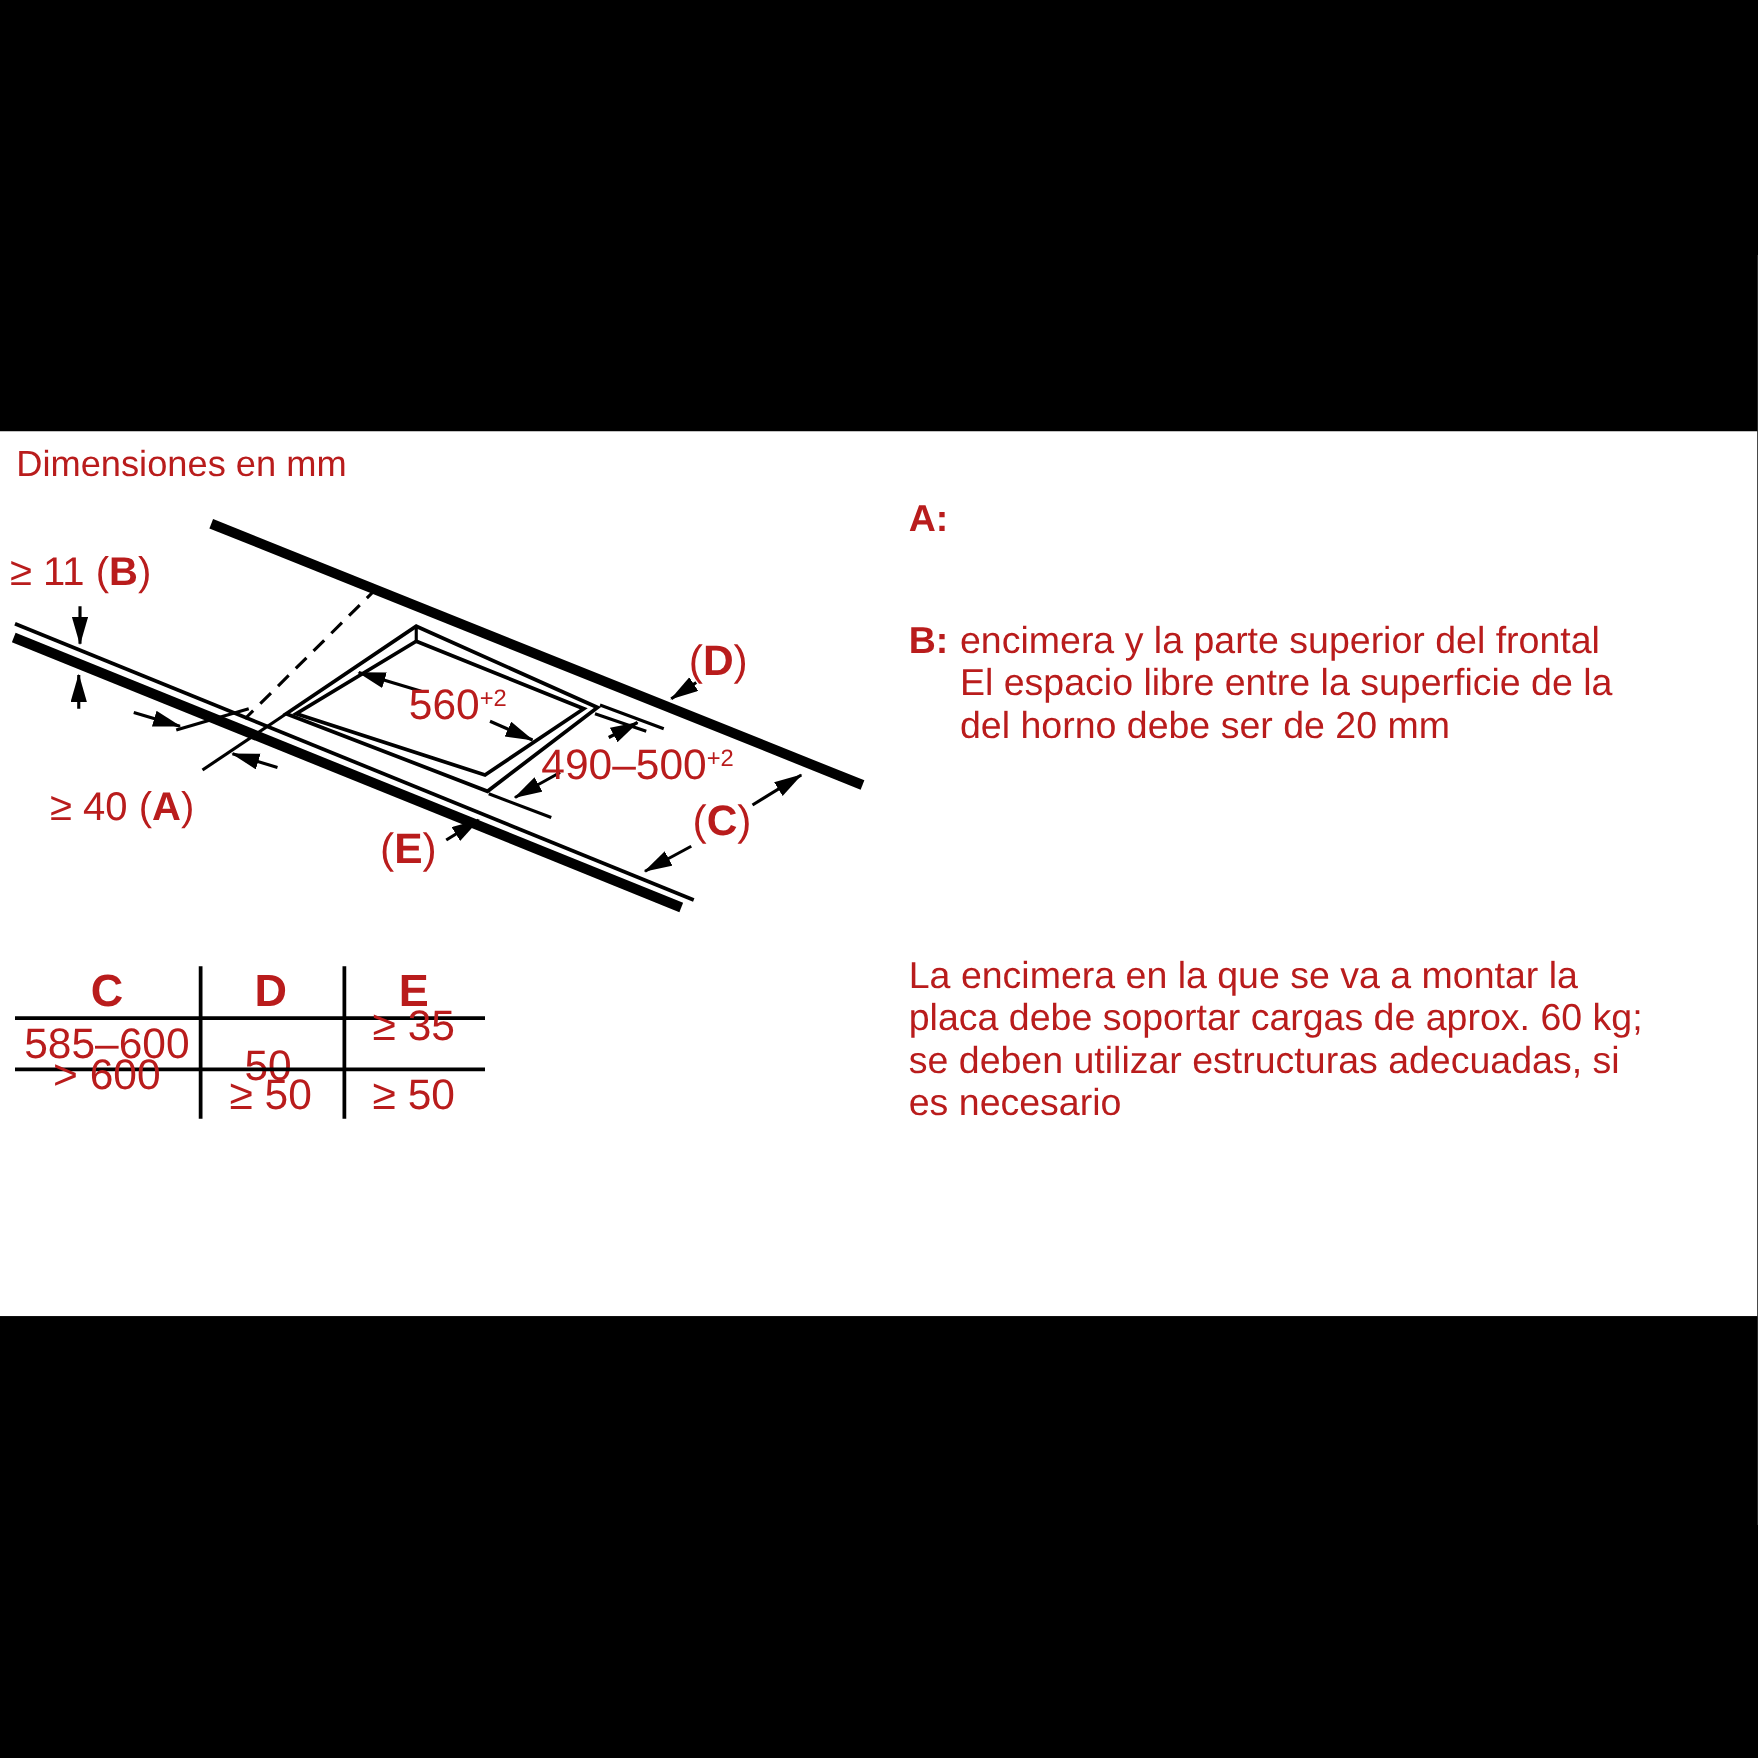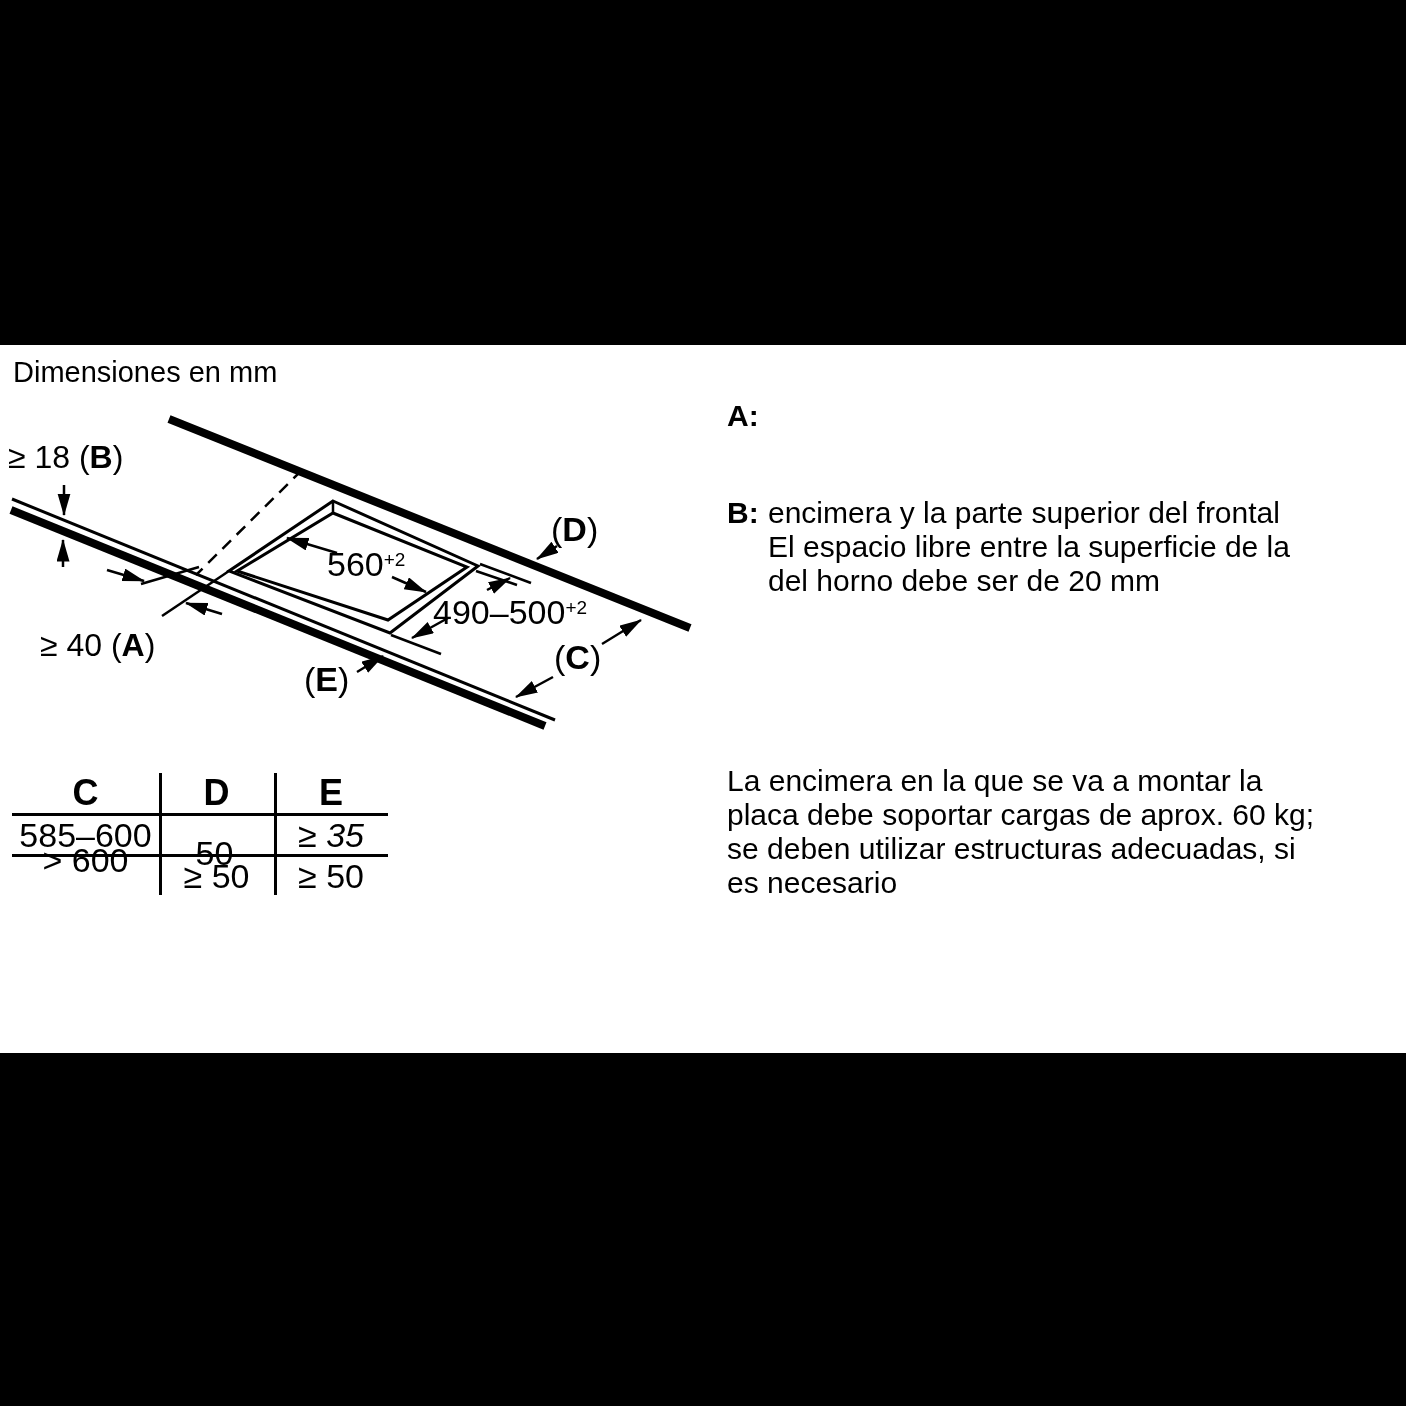--- a/index.html
+++ b/index.html
@@ -1,19 +1,19 @@
 <!DOCTYPE html>
 <html><head>
 <meta charset="utf-8">
 <style>
   html, body { margin: 0; padding: 0; background: #000; }
   .page {
     position: relative; width: 1406px; height: 1406px;
     background: #000; overflow: hidden;
-    font-family: "Liberation Sans", sans-serif; color: #000000;
+    font-family: "Liberation Sans", sans-serif; color: #b91c1c;
   }
   .sheet {
     position: absolute; left: 0; top: 345px; width: 1406px; height: 708px;
     background: #fff;
   }
   .abs { position: absolute; white-space: nowrap; }
   .title { font-size: 29px; }
   .dim-sm { font-size: 32px; }   
   .dim-lg { font-size: 34px; }   
   .dim-lg b, .dim-sm b { font-weight: bold; }
@@ -78,21 +78,21 @@
       <line class="ln" x1="63" y1="222" x2="63" y2="195" stroke-width="2.5" marker-end="url(#ah)"></line>
 
       <line class="ln" x1="557" y1="201" x2="537" y2="214" stroke-width="2.5" marker-end="url(#ah)"></line>
       <line class="ln" x1="602" y1="299" x2="641" y2="275" stroke-width="2.5" marker-end="url(#ah)"></line>
       <line class="ln" x1="553" y1="332" x2="516" y2="352" stroke-width="2.5" marker-end="url(#ah)"></line>
       <line class="ln" x1="357" y1="327" x2="383" y2="311" stroke-width="2.5" marker-end="url(#ah)"></line>
     </svg>
 
     <div class="abs title" style="left:13px;top:11px;">Dimensiones en mm</div>
 
-    <div class="abs dim-sm" style="left:8px;top:94px;"><span>≥ 18 (</span><b>B</b><span>)</span></div>
+    <div class="abs dim-sm" style="left:8px;top:94px;"><span>≥ 11 (</span><b>B</b><span>)</span></div>
 
     <div class="abs dim-sm" style="left:40px;top:256px;margin-top:26px;"><span>≥ 40 (</span><b>A</b><span>)</span></div>
 
     <div class="abs dim-lg" style="left:327px;top:200px;"><span>560</span><sup class="tol">+2</sup></div>
 
     <div class="abs dim-lg" style="left:433px;top:248px;text-align:right;"><span>490–500</span><sup class="tol">+2</sup></div>
 
     <div class="abs dim-lg" style="left:551px;top:165px;"><span>(</span><b>D</b><span>)</span></div>
 
     <div class="abs dim-lg" style="left:554px;top:293px;"><span>(</span><b>C</b><span>)</span></div>
@@ -101,21 +101,21 @@
 
     <div class="dtable">
       <div class="cell th" style="left:0;top:0;width:147px;">C</div>
       <div class="cell th" style="left:147px;top:0;width:115px;">D</div>
       <div class="cell th" style="left:262px;top:0;width:114px;">E</div>
 
       <div class="hline" style="top:40px;"></div>
 
       <div class="cell td" style="left:0;top:42px;width:147px;">585–600</div>
       <div class="cell td" style="left:147px;top:60px;width:111px;">50</div>
-      <div class="cell td" style="left:262px;top:42px;width:114px;font-style:italic;">≥ 35</div>
+      <div class="cell td" style="left:262px;top:28px;width:114px;">≥ 35</div>
 
       <div class="hline" style="top:81px;"></div>
 
       <div class="cell td" style="left:0;top:67px;width:147px;">&gt; 600</div>
       <div class="cell td" style="left:147px;top:83px;width:115px;">≥ 50</div>
       <div class="cell td" style="left:262px;top:83px;width:114px;">≥ 50</div>
 
       <div class="vline" style="left:147px;"></div>
       <div class="vline" style="left:262px;"></div>
     </div>

